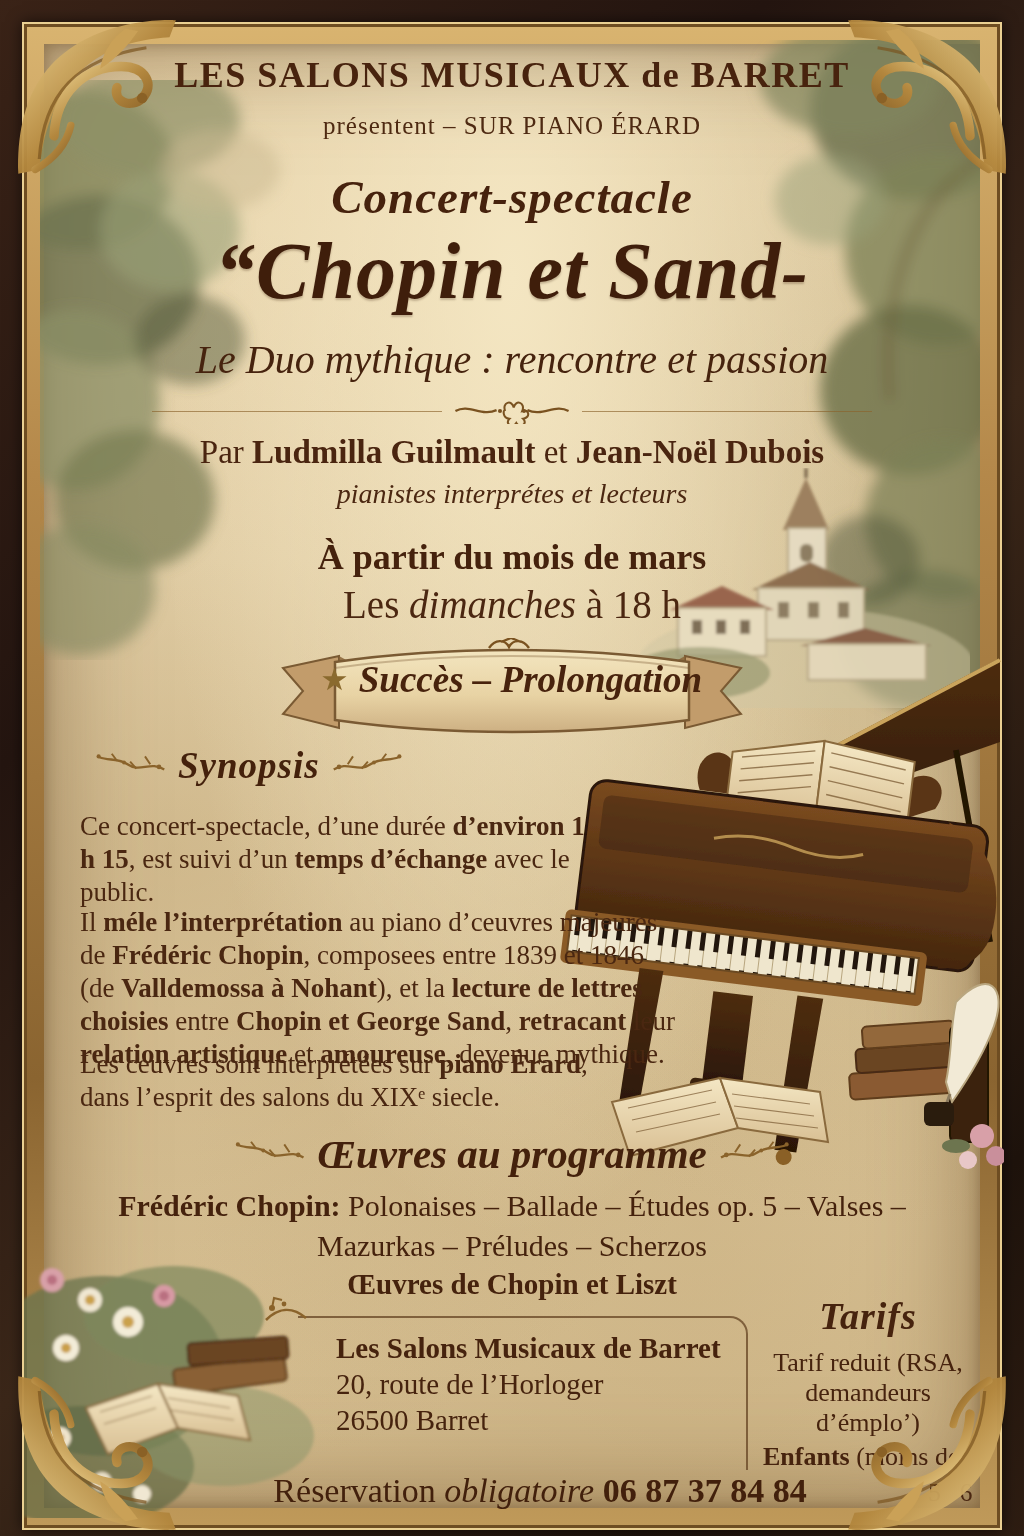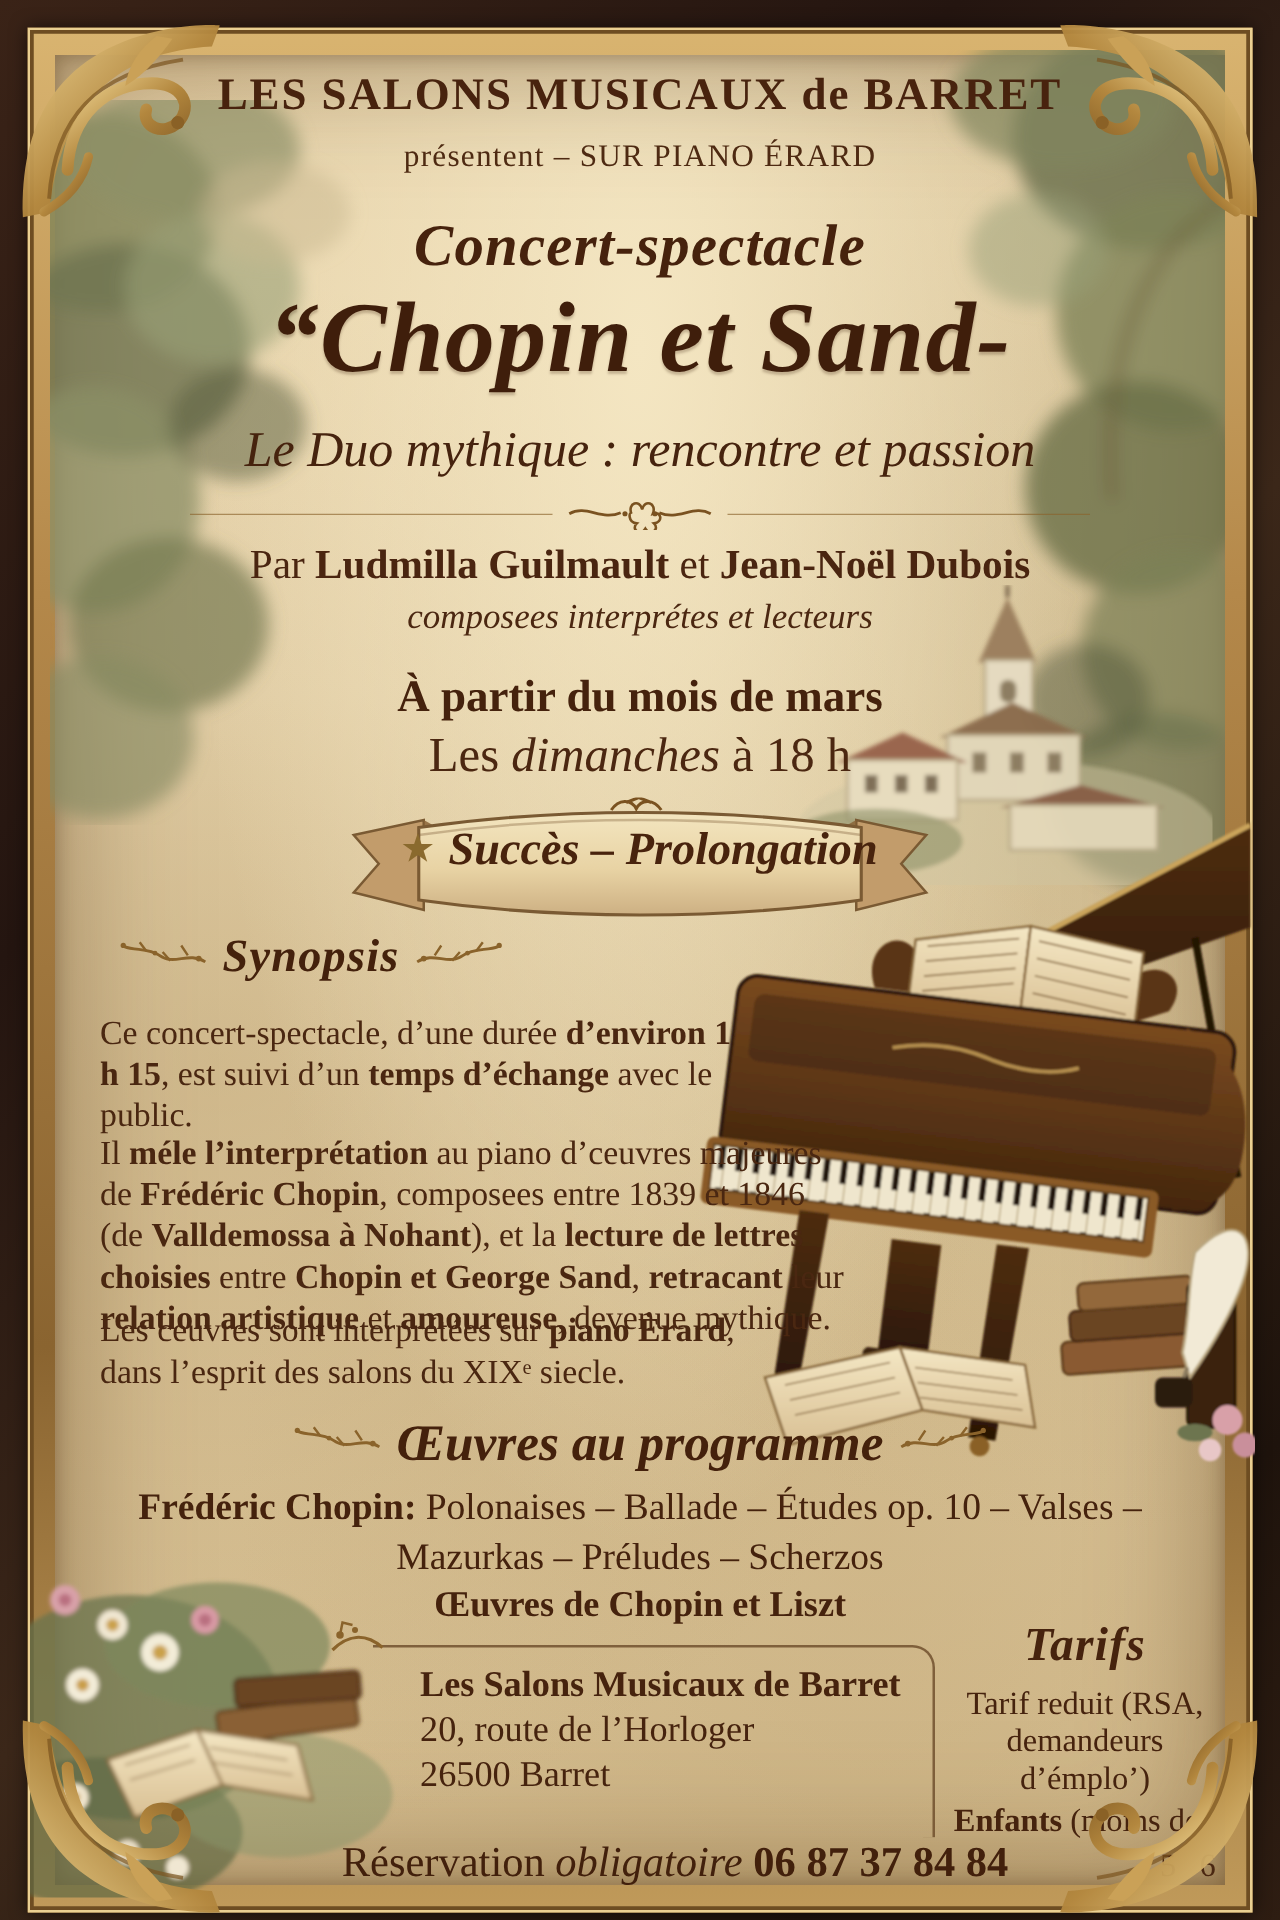--- a/index.html
+++ b/index.html
@@ -309,21 +309,21 @@
     <svg width="120" height="26" viewBox="0 0 140 30">
       <path d="M4,15 C20,6 34,22 52,14 M136,15 C120,6 106,22 88,14" stroke="#7a5220" stroke-width="2.6" fill="none"></path>
       <path d="M62,15 c-4,-10 8,-14 10,-4 c2,-10 14,-6 10,4 c8,-3 10,8 1,9 c6,6 -4,12 -8,5 c-4,7 -14,1 -8,-5 c-9,-1 -7,-12 -5,-9 Z" fill="none" stroke="#7a5220" stroke-width="2.4"></path>
       <circle cx="56" cy="15" r="2.4" fill="#7a5220"></circle>
         <circle cx="84" cy="15" r="2.4" fill="#7a5220"></circle>
     </svg>
     <div class="dline"></div>
   </div>
 
   <div class="abs ctr ztext performers"><span>Par </span><span style="font-weight: bold;">Ludmilla Guilmault</span><span> et </span><span style="font-weight: bold;">Jean-Noël Dubois</span></div>
-  <div class="abs ctr ztext role">composees interprétes et lecteurs</div>
+  <div class="abs ctr ztext role">pianistes interprétes et lecteurs</div>
   <div class="abs ctr ztext datestart">À partir du mois de mars</div>
   <div class="abs ctr ztext timeline"><span>Les </span><span style="font-style: italic;">dimanches</span><span> à 18 h</span></div>
 
   <div class="abs ztext ribbon">
     <svg width="470" height="106" viewBox="0 0 470 106">
       <path d="M6,30 L62,18 L62,90 L6,76 L26,53 Z" fill="#c29c6b" stroke="#7a5a33" stroke-width="2"></path>
       <path d="M464,30 L408,18 L408,90 L464,76 L444,53 Z" fill="#c29c6b" stroke="#7a5a33" stroke-width="2"></path>
       <path d="M62,18 L80,28 L62,44 Z" fill="#8a6437" opacity=".85"></path>
       <path d="M408,18 L390,28 L408,44 Z" fill="#8a6437" opacity=".85"></path>
       <path d="M58,24 C170,8 300,8 412,24 L412,82 C300,98 170,98 58,82 Z" fill="url(#gRib)" stroke="#7a5a33" stroke-width="2.5"></path>
@@ -366,21 +366,21 @@
     </svg>
     <h2>Œuvres au programme</h2>
     <svg width="70" height="30" viewBox="0 0 80 32">
       <path d="M2,20 C18,10 30,24 44,14 C54,7 66,10 76,6" stroke="#8a632b" fill="none" stroke-width="2.6"></path>
       <path d="M18,14 l6,-9 M34,19 l7,-8 M56,10 l6,-8" stroke="#8a632b" stroke-width="2.2"></path>
       <circle cx="8" cy="17" r="2.6" fill="#8a632b"></circle>
         <circle cx="48" cy="12" r="2.2" fill="#8a632b"></circle>
         <circle cx="77" cy="5" r="2.4" fill="#8a632b"></circle>
     </svg>
   </div>
-  <div class="abs ztext prog-line"><span style="font-weight: bold;">Frédéric Chopin: </span><span>Polonaises – Ballade – Études op. 10 – Valses – Mazurkas – Préludes – Scherzos</span></div>
+  <div class="abs ztext prog-line"><span style="font-weight: bold;">Frédéric Chopin: </span><span>Polonaises – Ballade – Études op. 5 – Valses – Mazurkas – Préludes – Scherzos</span></div>
   <div class="abs ctr ztext prog-extra">Œuvres de Chopin et Liszt</div>
 
   <div class="abs ztext addr-box"></div>
   <svg class="abs ztext" style="left:262px;top:1296px" width="46" height="40" viewBox="0 0 46 40">
     <path d="M44,22 C30,10 16,12 4,24" stroke="#8a632b" stroke-width="2.6" fill="none"></path>
     <circle cx="10" cy="12" r="3" fill="#8a632b"></circle>
       <circle cx="22" cy="8" r="2.4" fill="#8a632b"></circle>
     <path d="M10,12 L12,2 L20,4" stroke="#8a632b" stroke-width="2" fill="none"></path>
   </svg>
   <div class="abs ztext venue">

